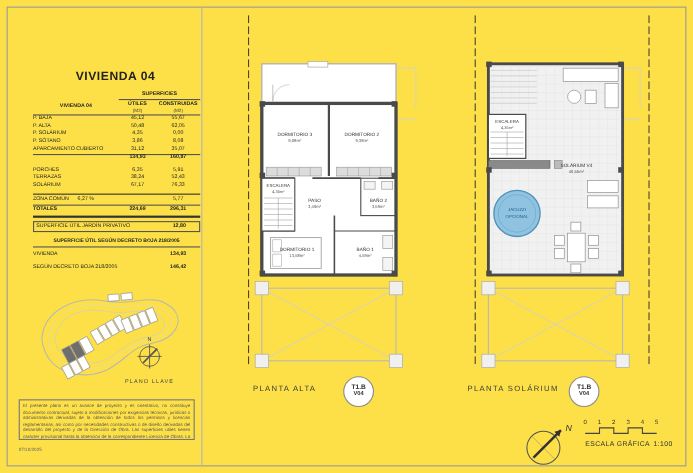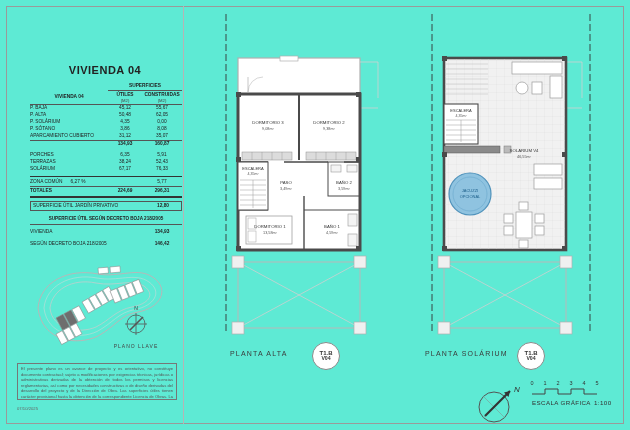--- a/index.html
+++ b/index.html
@@ -1,16 +1,16 @@
 <!DOCTYPE html>
 <html><head>
 <meta charset="utf-8">
 <style>
   html,body{margin:0;padding:0;background:#fff;}
-  #sheet{position:relative;width:630px;height:430px;background:#5eead4;overflow:hidden;
+  #sheet{position:relative;width:630px;height:430px;background:#fde047;overflow:hidden;
          font-family:"Liberation Sans","DejaVu Sans",sans-serif;color:#222;}
   .frame{position:absolute;inset:6px;border:1px solid #9a9a9a;}
   .vdivider{position:absolute;left:183px;top:6px;bottom:6px;width:1px;background:#b5b5b5;}
 
   
   .tbl-title{position:absolute;left:30px;top:64px;width:150px;text-align:center;
              font-size:11px;font-weight:bold;letter-spacing:.5px;}
   .tbl{position:absolute;left:30px;top:82px;width:152px;font-size:4.8px;line-height:1.25;}
   .trow{display:grid;grid-template-columns:78px 34px 40px;align-items:center;min-height:7px;}
   .c2,.c3{text-align:center;}

